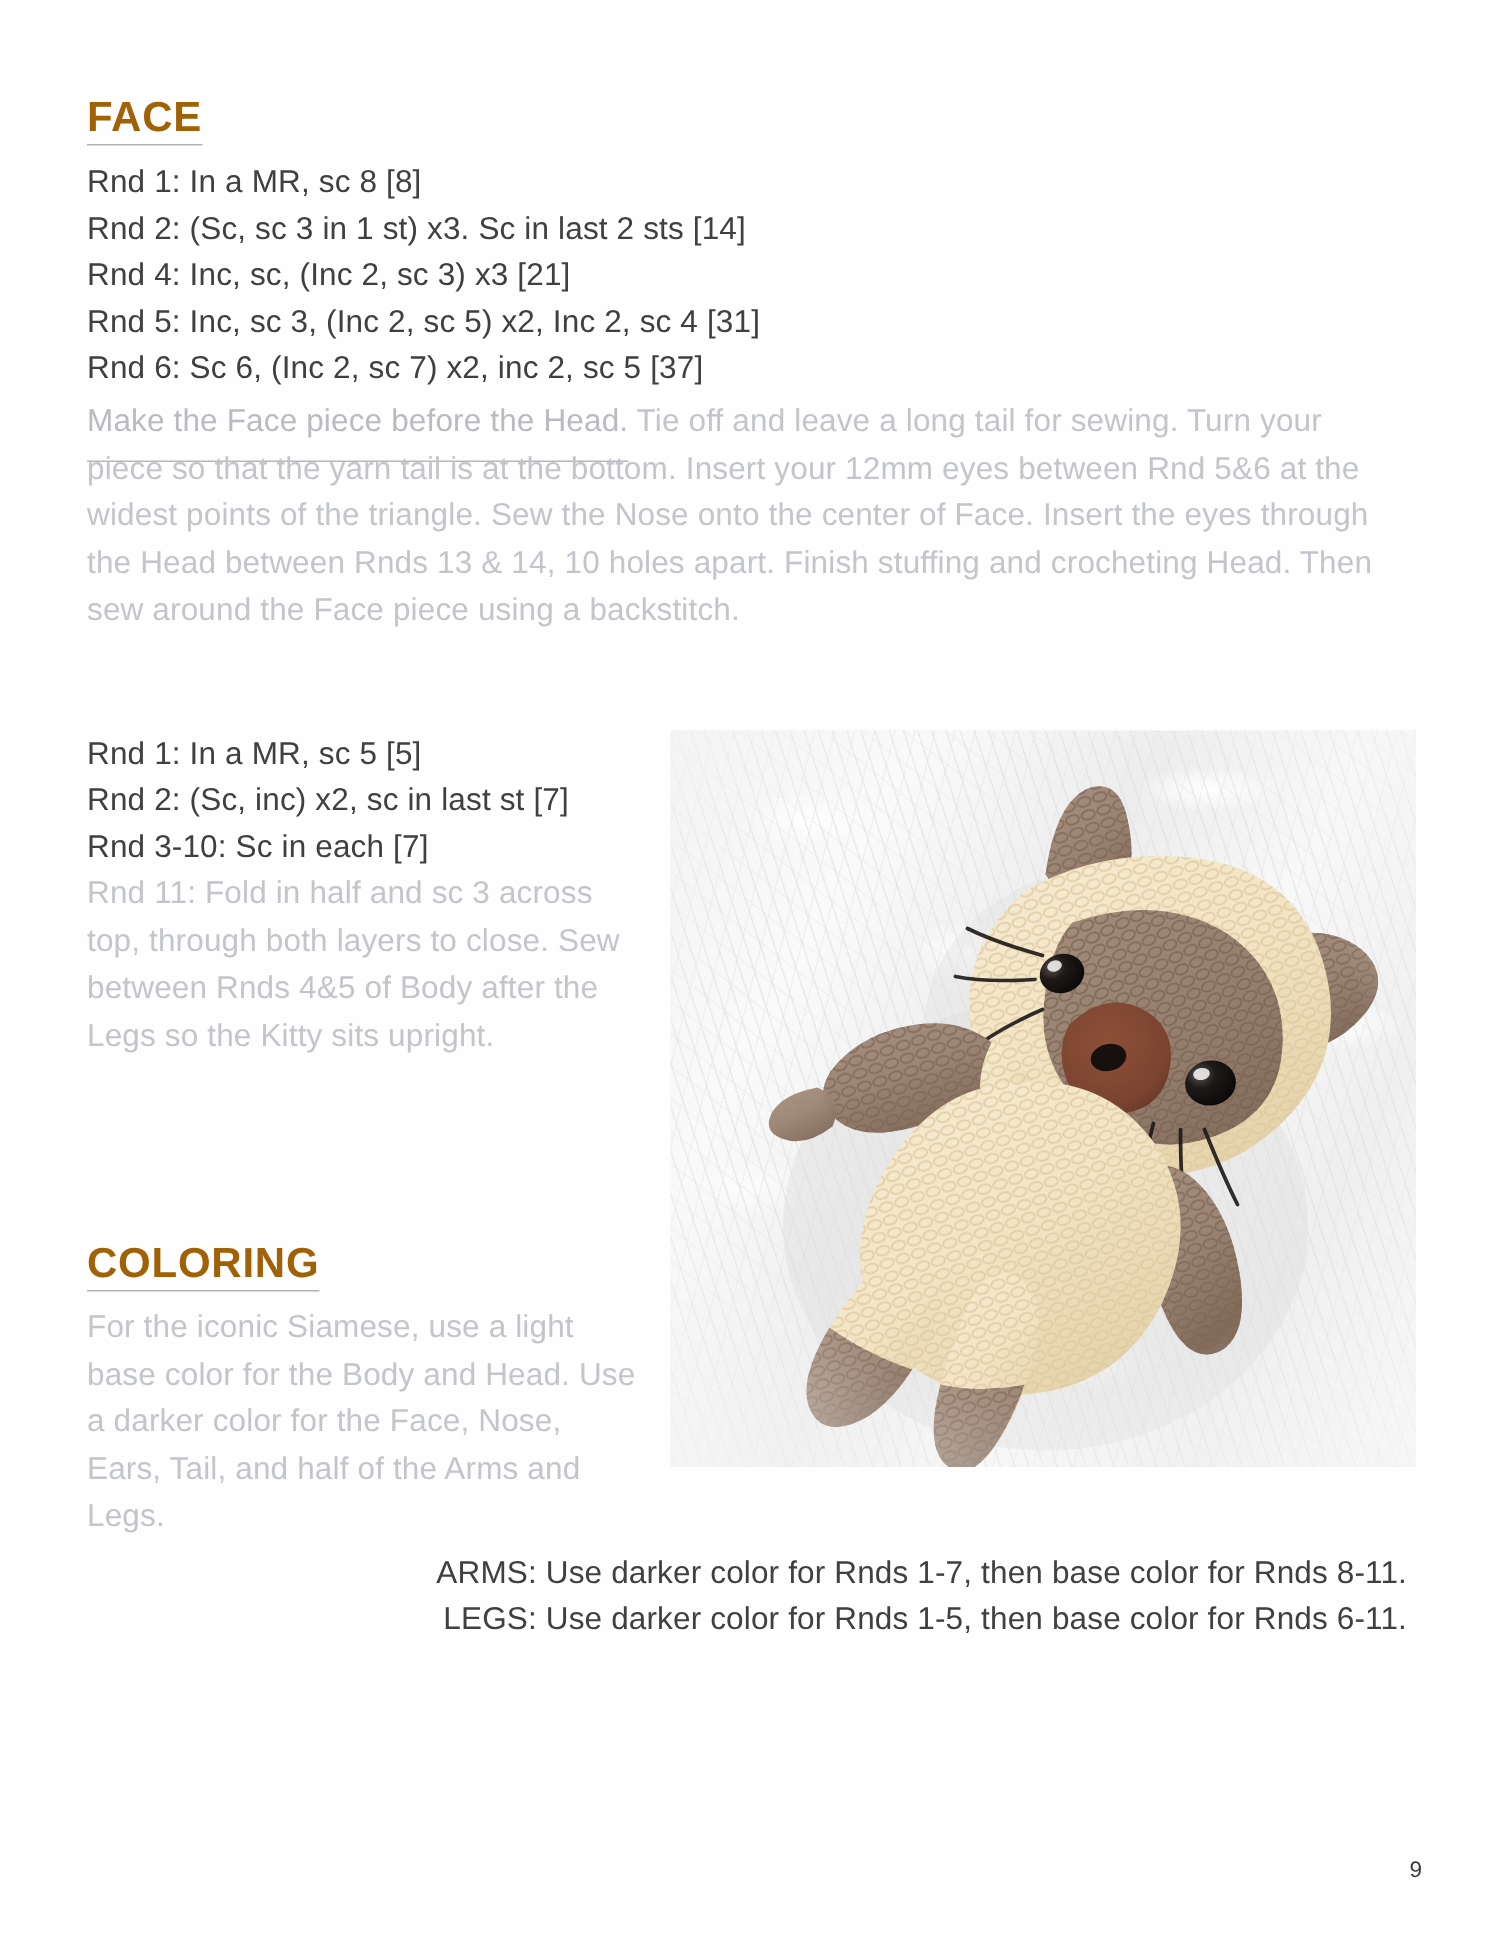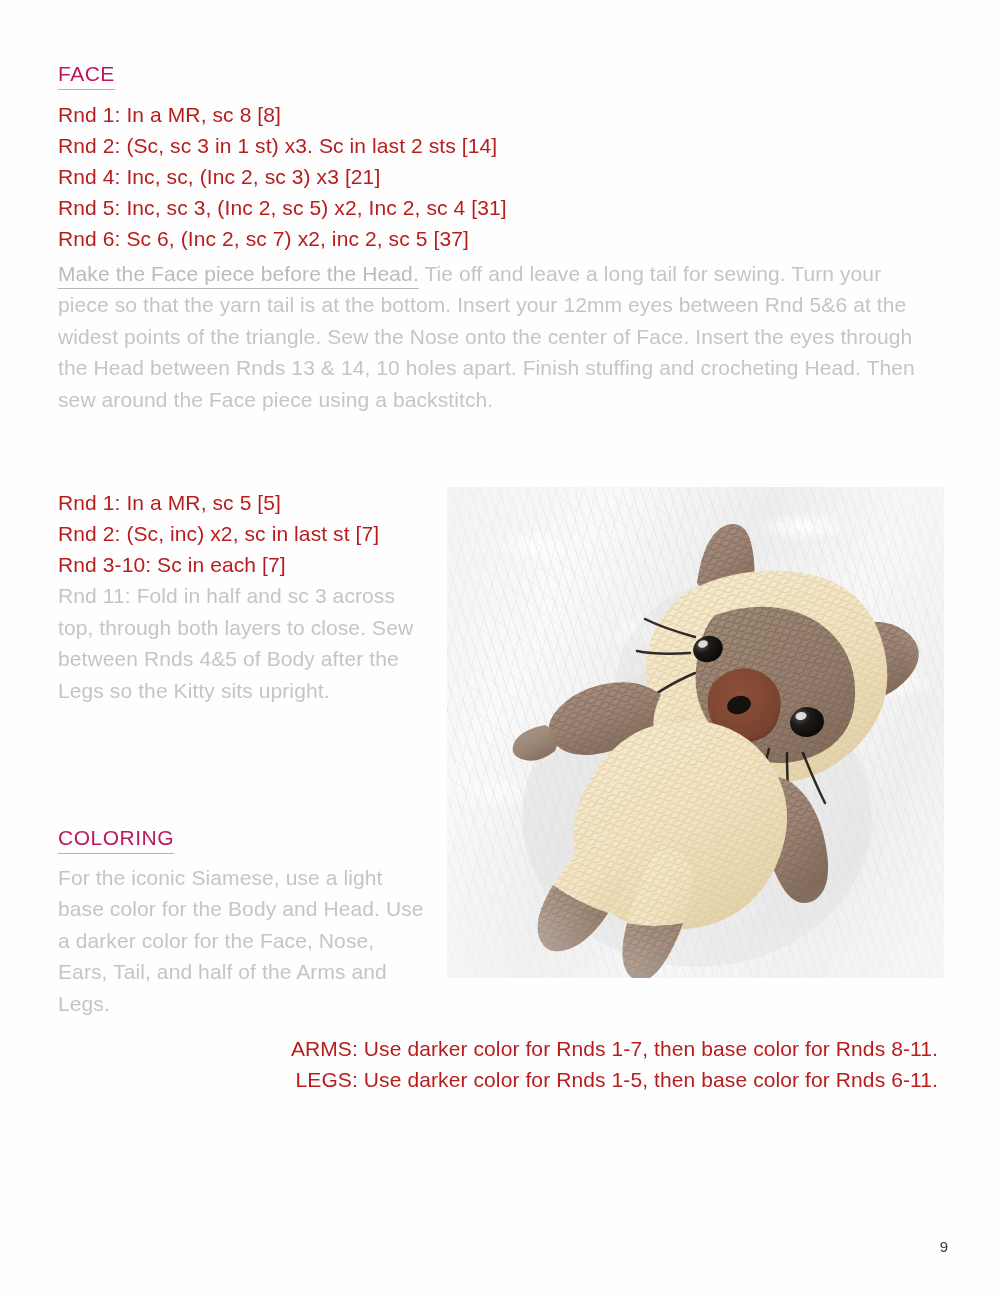--- a/index.html
+++ b/index.html
@@ -15,48 +15,48 @@
     overflow: hidden;
   }
   .page {
     position: absolute;
     inset: 0;
     background: #fefefe;
   }
 
   
   .section-heading {
-    font-size: 21px;
-    font-weight: 400;
-    color: #be185d;
+    font-size: 28px;
+    font-weight: 700;
+    color: #a16207;
     letter-spacing: 0.5px;
     line-height: 1.12;
     display: inline-block;
     border-bottom: 1.6px solid #b0b4b8;
     padding-bottom: 3px;
     white-space: nowrap;
   }
   .rnd-line, .body-line {
     font-size: 21px;
     font-weight: 300;
-    color: #b91c1c;
+    color: #404040;
     line-height: 31px;
     letter-spacing: 0.1px;
     white-space: nowrap;
   }
   .body-para {
     font-size: 21px;
     font-weight: 300;
     color: #c2c5c9;
     line-height: 31.5px;
     letter-spacing: 0.1px;
   }
   .body-para .emph {
     border-bottom: 1.4px solid #b4b8bc;
-    padding-bottom: 3px;
+    padding-bottom: 15px;
     color: #b8bbc0;
   }
   .narrow-col {
     width: 370px;
   }
 
   
   #face-section { position: absolute; left: 58px; top: 62px; width: 880px; }
   #face-rounds  { margin-top: 9px; }
   #face-note    { margin-top: 4px; width: 875px; }

